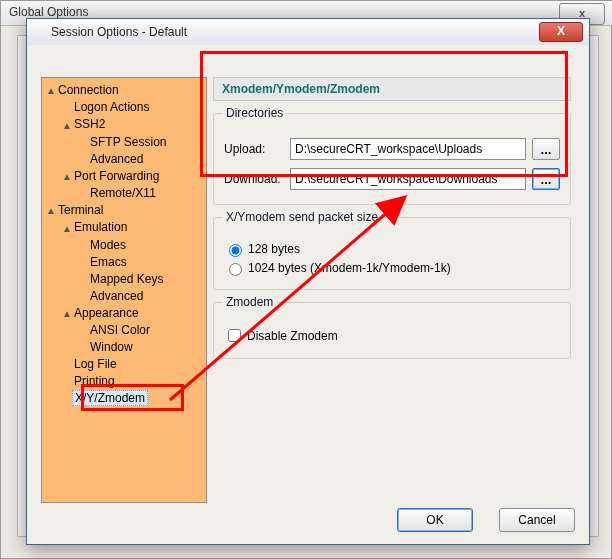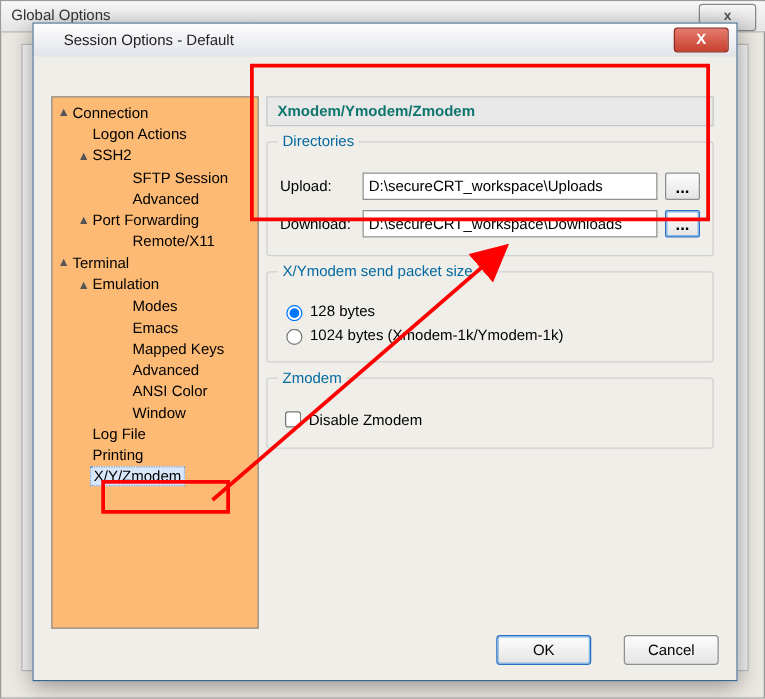--- a/index.html
+++ b/index.html
@@ -117,21 +117,21 @@
   .tnode .arrow {
     display: inline-block;
     width: 10px;
     text-align: center;
     color: #555;
     font-size: 10px;
     vertical-align: middle;
   }
   .depth0 { padding-left: 4px; }
   .depth1 { padding-left: 20px; }
-  .depth2 { padding-left: 36px; margin-left: 16px; }
+  .depth2 { padding-left: 36px; }
   .tnode.selected span.tlabel {
     background: #d9e7fb;
     border: 1px dotted #7da2ce;
     padding: 0 2px;
   }
   .tlabel { padding: 0 2px; }
 
   
   .rpanel {
     position: absolute;
@@ -150,21 +150,21 @@
     border: 1px solid #cfcfcf;
     border-radius: 3px;
     padding: 20px 10px 10px 10px;
     position: relative;
   }
   .group-label {
     position: absolute;
     top: -8px; left: 8px;
     background: #f0eee9;
     padding: 0 4px;
-    color: #0369a1;
+    color: #0f172a;
   }
   .row { display: flex; align-items: center; margin: 4px 0; }
   .row label.k { width: 66px; color: #000000; }
   .row input.path {
     flex: 1;
     border: 1px solid #8e8e8e;
     background: #fff;
     height: 20px;
     padding: 0 4px;
     font-family: inherit;
@@ -260,20 +260,21 @@
         <div class="tnode depth2"><span class="arrow"></span><span class="tlabel">SFTP Session</span></div>
         <div class="tnode depth2"><span class="arrow"></span><span class="tlabel">Advanced</span></div>
         <div class="tnode depth1"><span class="arrow">▲</span><span class="tlabel">Port Forwarding</span></div>
         <div class="tnode depth2"><span class="arrow"></span><span class="tlabel">Remote/X11</span></div>
         <div class="tnode depth0"><span class="arrow">▲</span><span class="tlabel">Terminal</span></div>
         <div class="tnode depth1"><span class="arrow">▲</span><span class="tlabel">Emulation</span></div>
         <div class="tnode depth2"><span class="arrow"></span><span class="tlabel">Modes</span></div>
         <div class="tnode depth2"><span class="arrow"></span><span class="tlabel">Emacs</span></div>
         <div class="tnode depth2"><span class="arrow"></span><span class="tlabel">Mapped Keys</span></div>
         <div class="tnode depth2"><span class="arrow"></span><span class="tlabel">Advanced</span></div>
+        <div class="tnode depth1"><span class="arrow">▲</span><span class="tlabel">Appearance</span></div>
         <div class="tnode depth2"><span class="arrow"></span><span class="tlabel">ANSI Color</span></div>
         <div class="tnode depth2"><span class="arrow"></span><span class="tlabel">Window</span></div>
         <div class="tnode depth1"><span class="arrow"></span><span class="tlabel">Log File</span></div>
         <div class="tnode depth1"><span class="arrow"></span><span class="tlabel">Printing</span></div>
         <div class="tnode depth1 selected"><span class="arrow"></span><span class="tlabel">X/Y/Zmodem</span></div>
       </div>
 
     <div class="rpanel">
       <div class="section-title">Xmodem/Ymodem/Zmodem</div>
 

